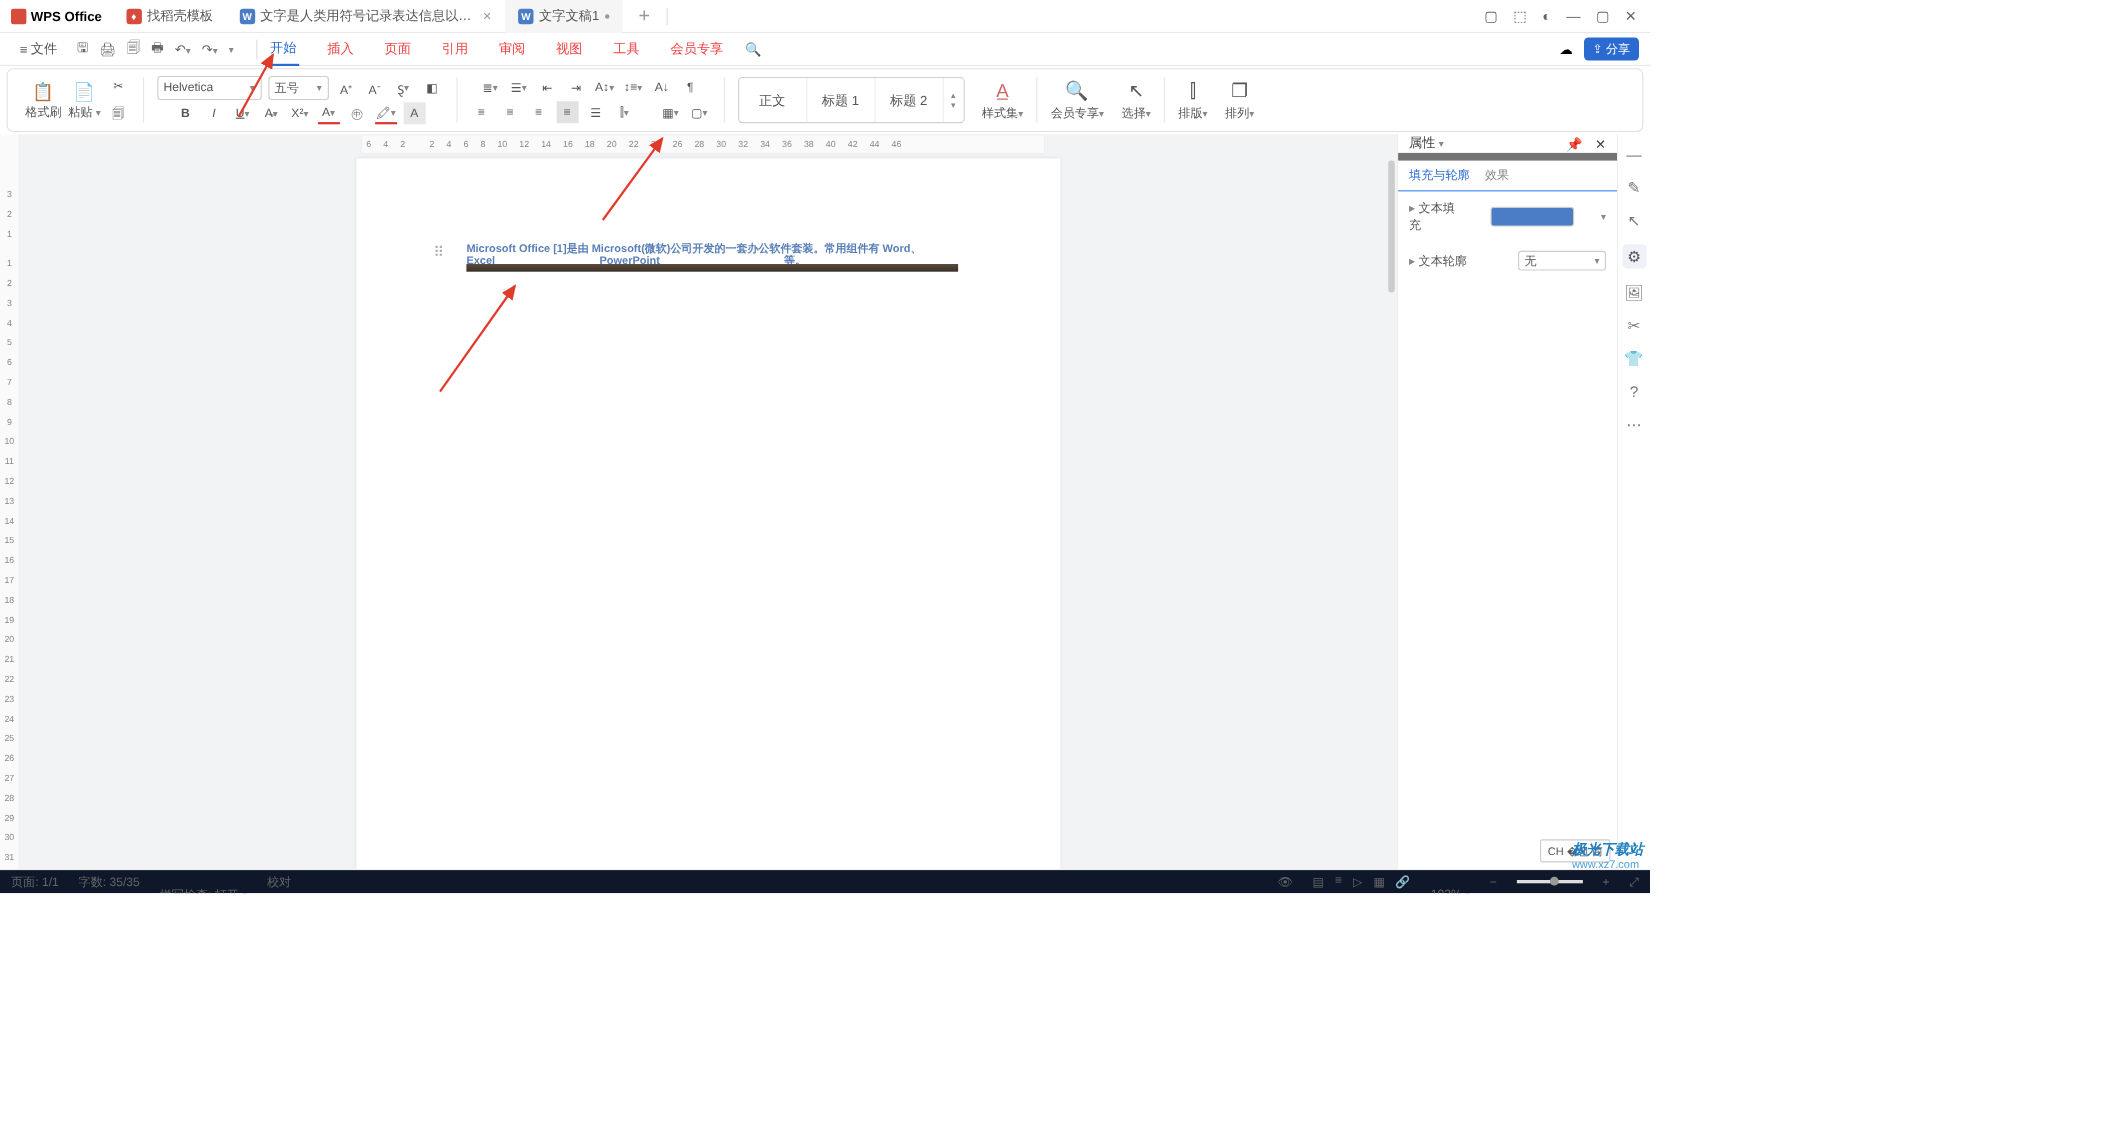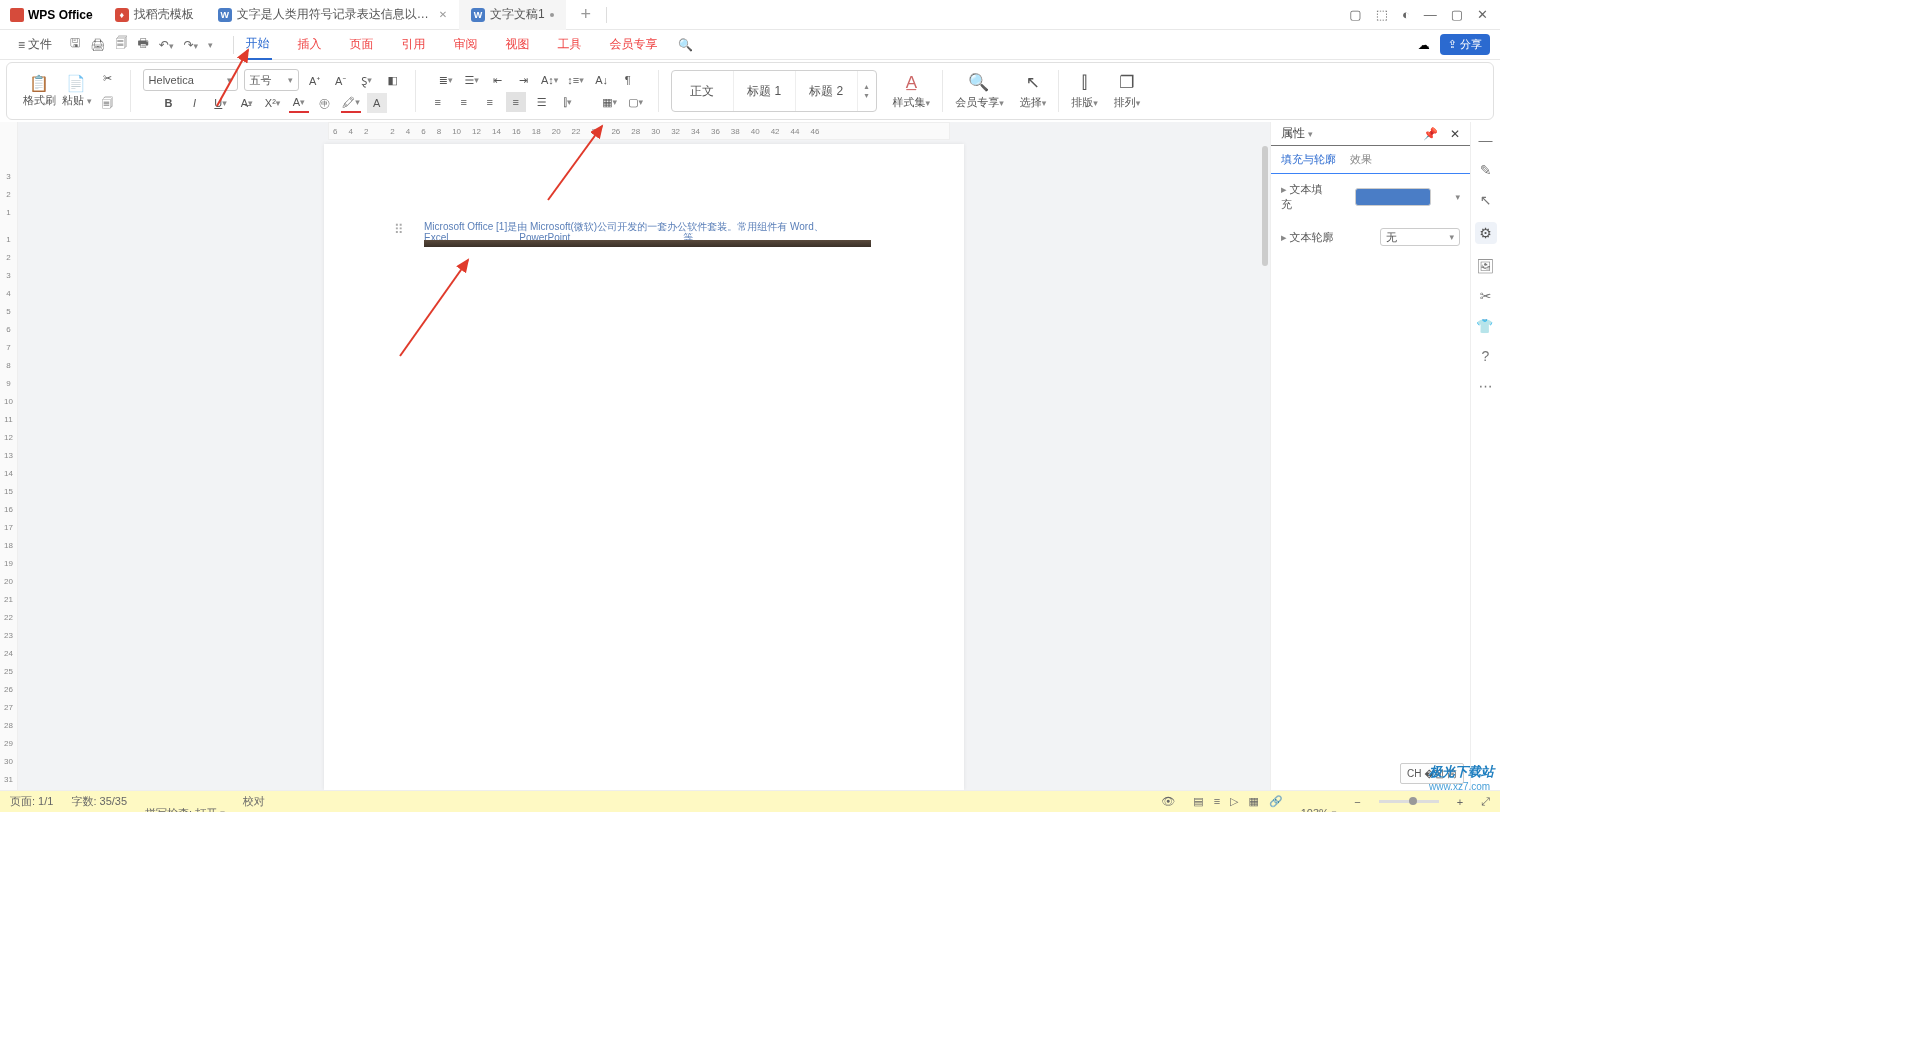--- a/index.html
+++ b/index.html
@@ -47,46 +47,46 @@
 .paste-box { display:flex; flex-direction:column; align-items:center; gap:0; }
 
 
 .workspace { display:flex; height:calc(812px - 30px - 30px - 62px - 22px); }
 .vruler { width:18px; background:#fafafa; border-right:1px solid #eee; font-size:8px; color:#888; display:flex; flex-direction:column; align-items:center; padding-top:50px; gap:9px; position:relative; }
 .vruler span { transform-origin:center; }
 .content-col { flex:1; position:relative; background:#f2f3f5; display:flex; justify-content:center; overflow:hidden; }
 .hruler { position:absolute; top:0; left:310px; right:320px; height:18px; background:#fafafa; border:1px solid #eee; font-size:8px; color:#888; display:flex; align-items:center; }
 .hruler-inner { display:flex; gap:11px; padding-left:4px; }
 .page { background:#fff; width:640px; min-height:640px; margin-top:22px; position:relative; box-shadow:0 0 4px rgba(0,0,0,0.08); }
-.text-block { position:absolute; top:77px; left:100px; width:450px; font-size:10px; color:#5a7fb8; line-height:1.1; }
+.text-block { position:absolute; top:77px; left:100px; width:450px; font-size:10px; color:#5a7fb8; line-height:1.1;font-weight:bold; }
 .text-block .line2 { display:block; }
 .sel-bar { position:absolute; top:96px; left:100px; width:447px; height:7px; background:linear-gradient(#5a4a3c,#3a3028); }
 .anchor { position:absolute; top:78px; left:70px; width:12px; height:12px; color:#aaa; font-size:13px; }
 .scrollbar-v { position:absolute; right:0; top:18px; bottom:0; width:10px; }
 .scrollbar-v::after { content:''; position:absolute; top:6px; width:6px; height:120px; background:#ccc; border-radius:3px; left:2px; }
 
 
 .right-panel { width:200px; border-left:1px solid #eee; background:#fff; font-size:12px; }
-.rp-head { height:24px; display:flex; align-items:center; padding:0 10px; border-bottom:1px solid #737373; color:#444; justify-content:space-between; }
+.rp-head { height:24px; display:flex; align-items:center; padding:0 10px; border-bottom:7px solid #737373; color:#444; justify-content:space-between; }
 .rp-head .caret { margin-left:3px; }
 .rp-tabs { display:flex; gap:14px; padding:6px 10px; font-size:11px; border-bottom:1px solid #3b82f6; }
 .rp-tab { color:#888; cursor:pointer; }
 .rp-tab.active { color:#2b6ad0; }
 .rp-row { display:flex; align-items:center; padding:8px 10px; gap:24px; font-size:11px; color:#555; }
 .rp-row .lab::before { content:'▸ '; color:#888; }
 .color-swatch { width:80px; height:18px; background:#4a7dc6; border:1px solid #ccc; border-radius:3px; margin-left:auto; }
 .sel-box { width:80px; height:18px; border:1px solid #ccc; border-radius:3px; margin-left:auto; display:flex; align-items:center; padding:0 5px; font-size:11px; color:#555; justify-content:space-between; }
 
 
 .side-strip { width:30px; background:#fff; display:flex; flex-direction:column; align-items:center; padding-top:10px; gap:14px; color:#777; font-size:14px; border-left:1px solid #eee; }
 .side-strip span { cursor:pointer; }
 .side-strip .active { background:#eef2f8; border-radius:4px; width:22px; height:22px; display:flex; align-items:center; justify-content:center; color:#555; }
 
 
-.status-bar { position:absolute; bottom:0; left:0; right:0; height:22px; background:#fef9c3; border-top:1px solid #eee; display:flex; align-items:center; font-size:11px; color:#666; padding:0 10px; gap:18px; }
+.status-bar { position:absolute; bottom:0; left:0; right:0; height:22px; background:#0f172a; border-top:1px solid #eee; display:flex; align-items:center; font-size:11px; color:#666; padding:0 10px; gap:18px; }
 .status-bar .spacer { flex:1; }
 .status-bar .btn { cursor:pointer; display:flex; gap:3px; align-items:center;margin-top:23px; }
 .status-bar .views { display:flex; gap:10px; }
 
 
 .watermark { position:absolute; right:6px; bottom:20px; font-size:10px; color:#4aa0d8; }
 .watermark .big { font-size:13px; font-style:italic; font-weight:bold; color:#1f7fc0; }
 
 
 .ime { position:absolute; right:36px; bottom:28px; border:1px solid #ccc; background:#fdfdfd; font-size:10px; color:#555; padding:2px 6px; border-radius:2px; }
@@ -334,21 +334,21 @@
         </div>
       </div>
     <div class="page">
       <span class="anchor">⠿</span>
       <div class="text-block">
         <span>Microsoft Office [1]是由</span>
         <span>Microsoft(微软)公司开发的一套办公软件套装。常用组件有</span>
         <span>Word、</span>
         <span class="line2">
           <span>Excel</span>
-          <span style="margin-left:68px">PowerPoint</span>
+          <span style="margin-left:92px">PowerPoint</span>
           <span style="margin-left:110px">等。</span>
         </span>
       </div>
       <div class="sel-bar"></div>
     </div>
     <div class="scrollbar-v"></div>
   </div>
   <div class="right-panel">
     <div class="rp-head">
       <span><span>属性</span><span class="caret">▾</span></span>

